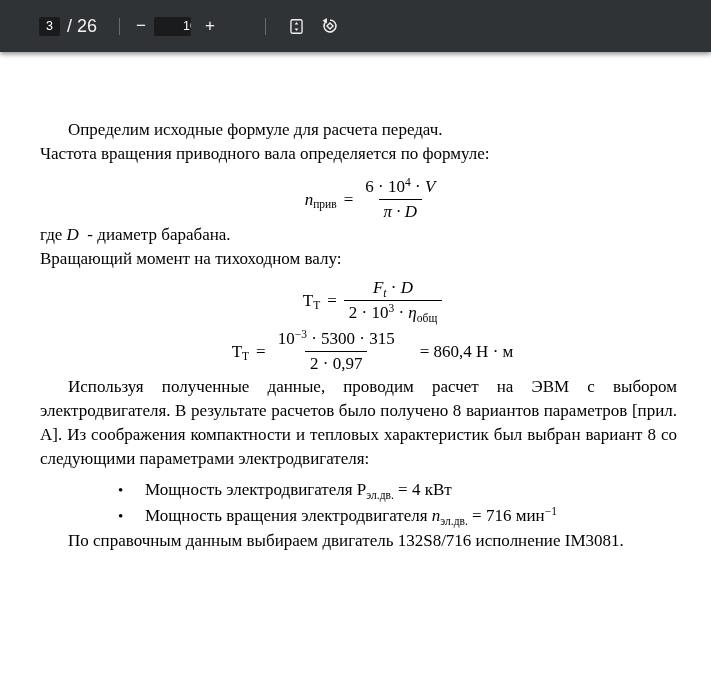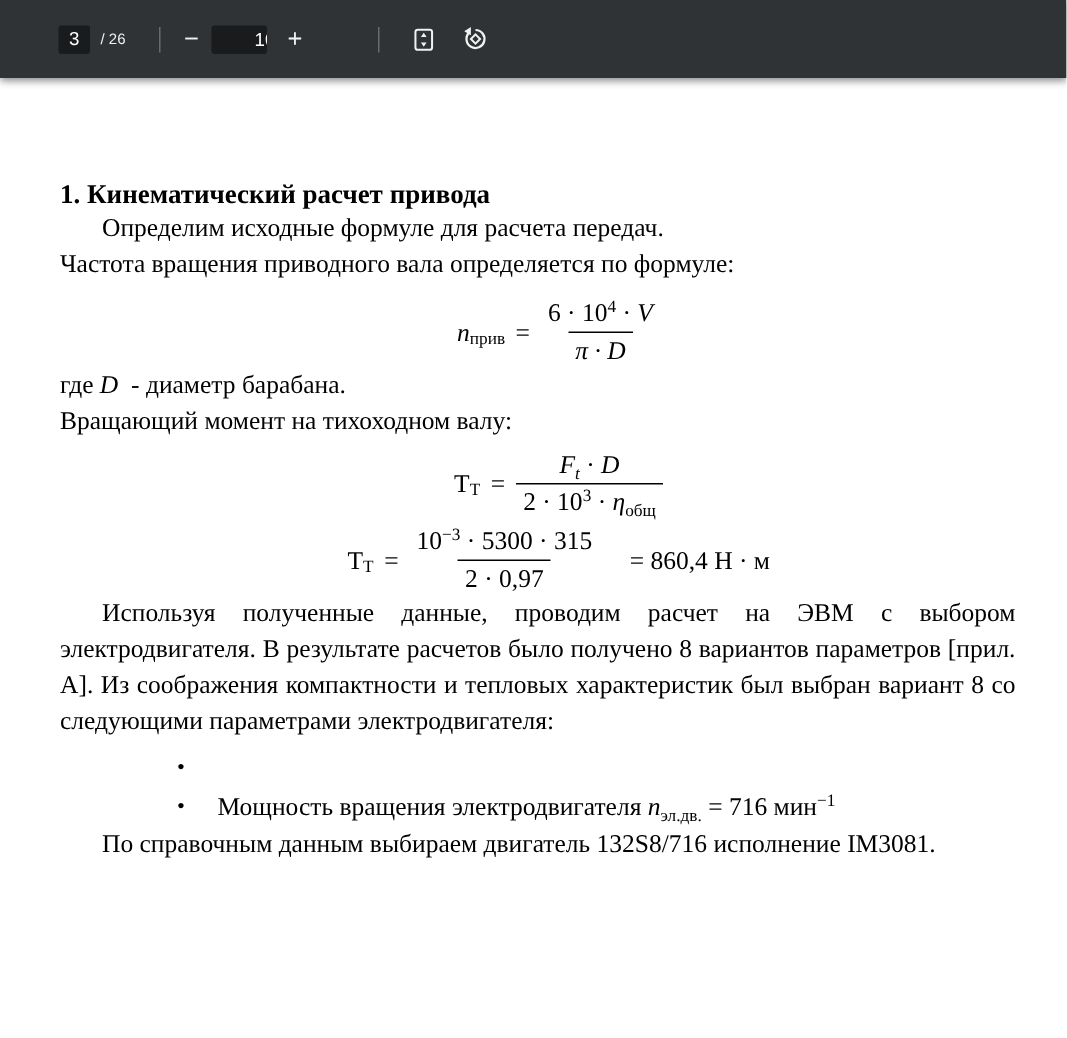--- a/index.html
+++ b/index.html
@@ -17,21 +17,21 @@
     box-shadow: 0 2px 5px rgba(0,0,0,0.45);
     position: relative; z-index: 2;
   }
   .tb-field {
     background: #191b1c; border: none; color: #ffffff;
     font-family: "Liberation Sans", sans-serif;
     font-size: 12.5px; text-align: center;
     height: 19px; border-radius: 2px; padding: 0;
   }
   .page-input { width: 21px; }
-  .page-total { font-size: 10px; margin-left: 7px; color: #f1f1f1; white-space: pre; }
+  .page-total { font-size: 18px; margin-left: 7px; color: #f1f1f1; white-space: pre; }
   .sep { width: 1px; height: 17px; background: rgba(255,255,255,0.28); }
   .sep1 { margin-left: 22px; }
   .sep2 { margin-left: 42px; }
   .tb-btn {
     background: none; border: none; color: #f1f1f1; cursor: pointer;
     font-family: "Liberation Sans", sans-serif; padding: 0;
     display: flex; align-items: center; justify-content: center;
   }
   .btn-minus { width: 26px; height: 26px; margin-left: 8px; font-size: 17px; }
   .zoom-input { width: 37px; padding-left: 29px; }
@@ -110,21 +110,20 @@
           <path d="M 6.9 6.9 A 7.2 7.2 0 1 0 12 4.8" fill="none" stroke="#f1f1f1" stroke-width="1.8"></path>
           <path d="M 8.3 2.4 L 8.3 9.0 L 3.0 5.7 Z" fill="#f1f1f1"></path>
           <rect x="9.4" y="9.4" width="5.2" height="5.2" transform="rotate(45 12 12)" fill="none" stroke="#f1f1f1" stroke-width="1.6"></rect>
         </svg>
       </span>
     </button>
   </div>
 
   <div class="page">
 
-    <p class="heading">1. Кинематический расчет привода</p>
 
     <p class="p1 indent">Определим исходные формуле для расчета передач.</p>
 
     <p class="p2">Частота вращения приводного вала определяется по формуле:</p>
 
     <div class="formula f1">
       <span class="it">n</span><sub>прив</sub>
       <span class="eq">=</span>
       <span class="frac">
         <span class="num"><span>6 · 10</span><sup>4</sup><span> · </span><span class="it">V</span></span>
@@ -153,20 +152,21 @@
         <span class="den"><span>2 · 0,97</span></span>
       </span>
       <span class="result">= 860,4 Н · м</span>
     </div>
 
     <p class="p5 indent">Используя полученные данные, проводим расчет на ЭВМ с выбором электродвигателя. В результате расчетов было получено 8 вариантов параметров [прил. А]. Из соображения компактности и тепловых характеристик был выбран вариант 8 со следующими параметрами электродвигателя:</p>
 
     <div class="bullets">
       <div class="bullet">
         <span class="dot">•</span>
+        <span><span>Мощность электродвигателя Р</span><sub>эл.дв.</sub><span> = 4 кВт</span></span>
       </div>
       <div class="bullet">
         <span class="dot">•</span>
         <span><span>Мощность вращения электродвигателя </span><span class="it">n</span><sub>эл.дв.</sub><span> = 716 мин</span><sup>−1</sup></span>
       </div>
     </div>
 
     <p class="p6 indent">По справочным данным выбираем двигатель 132S8/716 исполнение IM3081.</p>
 
   </div>

